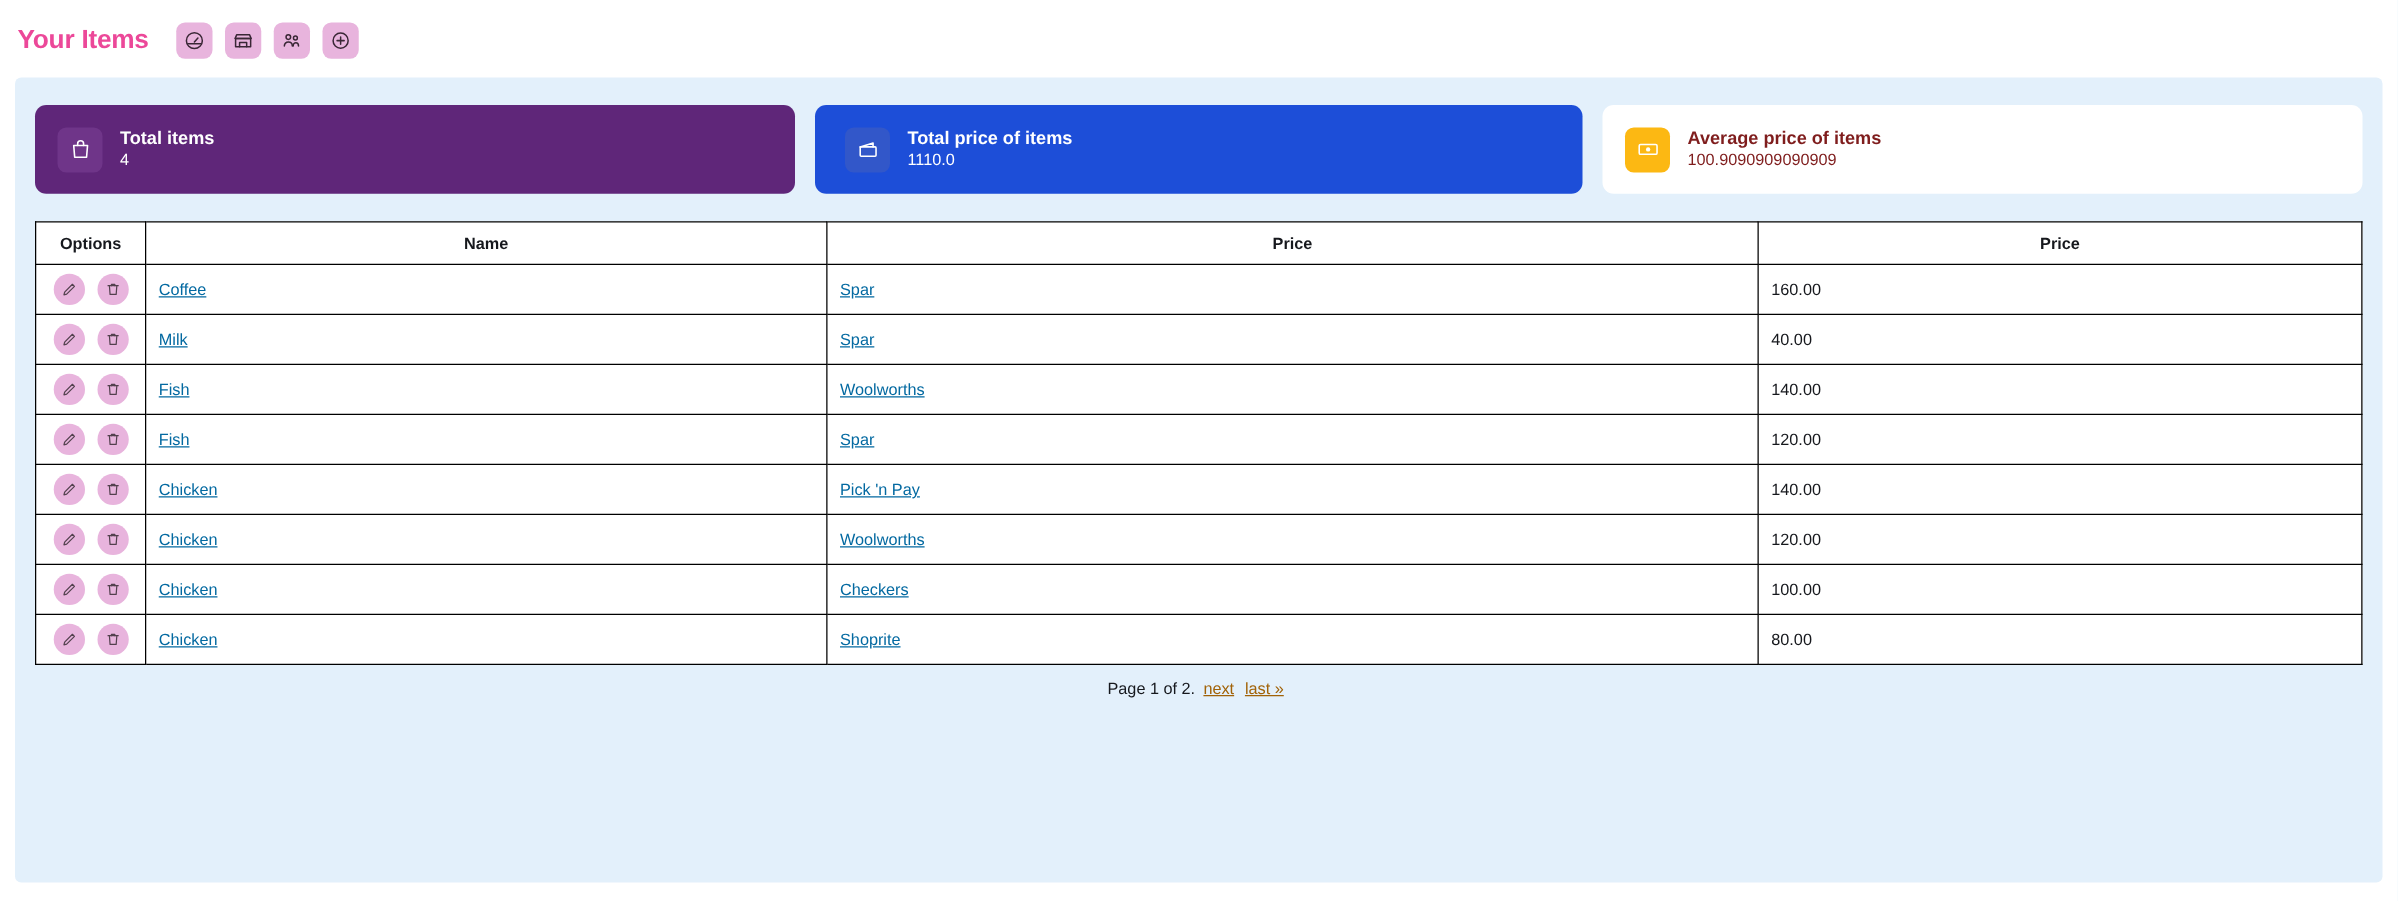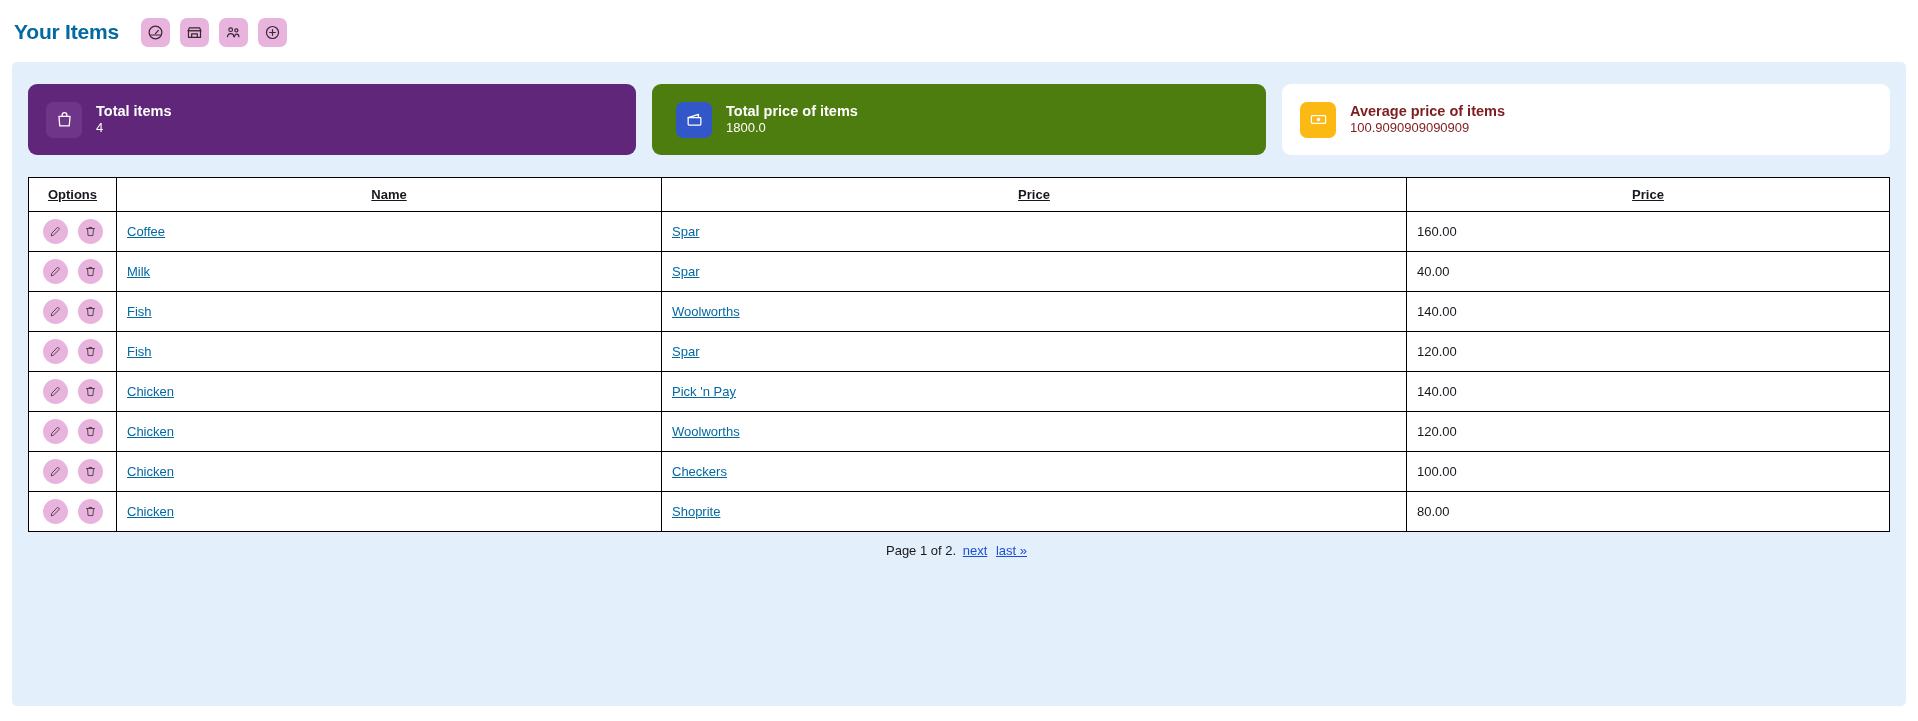--- a/index.html
+++ b/index.html
@@ -15,21 +15,21 @@
   .page-header {
     display: flex;
     align-items: center;
     gap: 10px;
     padding: 18px 0 16px 14px;
     height: 62px;
   }
   .page-title {
     font-size: 21px;
     font-weight: bold;
-    color: #0369a1;
+    color: #ec4899;
     letter-spacing: -0.2px;
     margin-right: 12px;
   }
   .nav-icons { display: flex; align-items: center; gap: 10px; }
   .nav-icon-btn {
     width: 29px; height: 29px;
     border-radius: 7px;
     background: #e8b4dd;
     display: flex; align-items: center; justify-content: center;
     cursor: pointer;
@@ -57,21 +57,21 @@
     flex: 1 1 0;
     min-width: 0;
     border-radius: 9px;
     padding: 16px 18px;
     display: flex;
     align-items: center;
     gap: 14px;
     height: 71px;
   }
   .stat-card.c-purple { background: #5f2679; color: #ffffff; margin-right: 16px; }
-  .stat-card.c-blue   { background: #4d7c0f; color: #ffffff; margin-right: 16px; padding-left: 24px; }
+  .stat-card.c-blue   { background: #1d4ed8; color: #ffffff; margin-right: 16px; padding-left: 24px; }
   .stat-card.c-white  { background: #ffffff; color: #7f1d1d; }
 
   .stat-icon {
     width: 36px; height: 36px;
     min-width: 36px;
     border-radius: 7px;
     display: flex; align-items: center; justify-content: center;
   }
   .stat-icon.i-purple { background: #6f3589; }
   .stat-icon.i-blue   { background: #3257c9; }
@@ -93,21 +93,20 @@
   table.items-table td {
     border: 1px solid #000000;
     font-size: 13px;
     color: #16181d;
   }
   table.items-table th {
     font-weight: bold;
     padding: 9px 18px;
     height: 33px;
     background: #ffffff;
-    text-decoration: underline;
   }
   table.items-table td {
     padding: 7px 10px;
     height: 39px;
     vertical-align: middle;
     background: #ffffff;
   }
   .col-options { width: 88px; }
   .col-name    { width: 545px; }
   .col-store   { width: 745px; }
@@ -136,21 +135,21 @@
 
   
   .pagination {
     text-align: center;
     font-size: 13px;
     color: #16181d;
     padding: 11px 0 0 0;
   }
   .pagination .pg-text { margin-right: 3px; }
   .pagination a {
-    color: #1d4ed8;
+    color: #a16207;
     text-decoration: underline;
     cursor: pointer;
     margin-right: 5px;
   }
 </style>
 </head>
 <body>
 
 <div class="page-header">
   <div class="page-title">Your Items</div>
@@ -219,21 +218,21 @@
 
     <div class="stat-card c-blue">
       <div class="stat-icon i-blue">
         <svg width="19" height="19" viewBox="0 0 24 24" fill="none" stroke="#ffffff" stroke-width="1.6" stroke-linecap="round" stroke-linejoin="round">
           <path d="M4 9.5h15a1 1 0 0 1 1 1V18a1 1 0 0 1-1 1H5a1 1 0 0 1-1-1V9.5z"></path>
           <path d="M4 9.5L17 5.5v4"></path>
         </svg>
       </div>
       <div class="stat-text">
         <div class="stat-label">Total price of items</div>
-        <div class="stat-value">1800.0</div>
+        <div class="stat-value">1110.0</div>
       </div>
     </div>
 
     <div class="stat-card c-white">
       <div class="stat-icon i-amber">
         <svg width="19" height="19" viewBox="0 0 24 24" fill="none" stroke="#ffffff" stroke-width="1.6" stroke-linecap="round" stroke-linejoin="round">
           <rect x="3" y="7" width="18" height="10" rx="1.4"></rect>
           <circle cx="12" cy="12" r="2.2" fill="#ffffff" stroke="none"></circle>
         </svg>
       </div>

